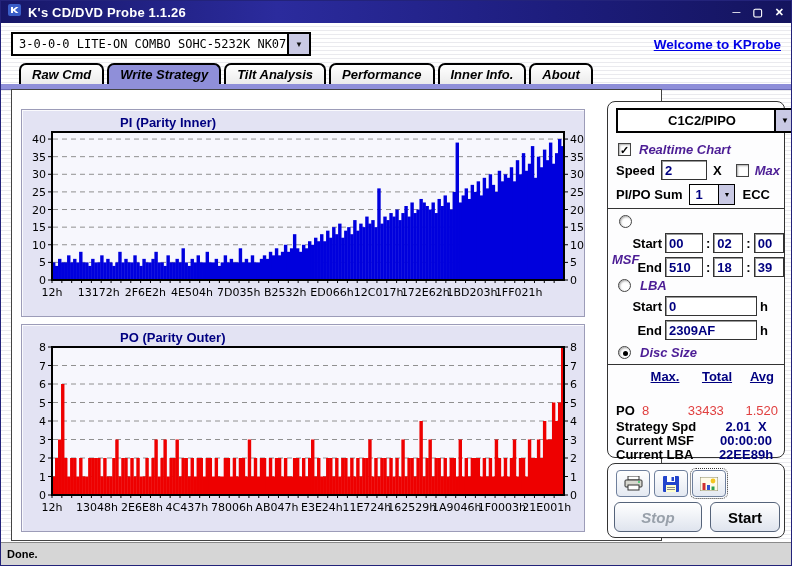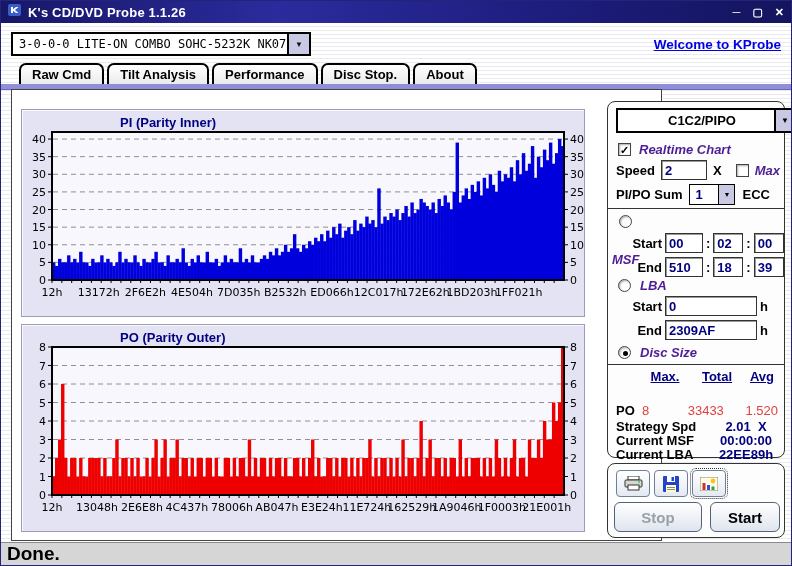--- a/index.html
+++ b/index.html
@@ -18,21 +18,21 @@
         background:repeating-linear-gradient(to bottom,#ffffff 0px,#ffffff 3px,#eaeaee 3px,#eaeaee 4px);}
   
   .drive{position:absolute;left:10px;top:9px;width:300px;height:24px;background:#fff;border:2px solid #000;
          display:flex;align-items:center;}
   .drive .txt{flex:1;font-family:"DejaVu Sans Mono",monospace;font-size:12px;padding-left:6px;white-space:nowrap;}
   .drive .dd{width:22px;height:100%;border-left:2px solid #000;background:#c9c9e4;display:flex;align-items:center;
              justify-content:center;font-size:8px;color:#111;}
   .kprobe-link{position:absolute;right:10px;top:14px;color:#0000e6;font-weight:bold;font-size:13.5px;
                text-decoration:underline;cursor:pointer;}
   
-  .tabs{position:absolute;left:18px;top:40px;display:flex;gap:3px;}
+  .tabs{position:absolute;left:18px;top:40px;display:flex;gap:3px;font-style:italic;}
   .tab{height:21px;padding:0 11px;border:2px solid #000;border-bottom:none;border-radius:7px 7px 0 0;
        background:linear-gradient(#ffffff,#ebebeb);font-weight:bold;font-size:13px;display:flex;align-items:center;
        cursor:default;}
   .tab.active{background:#8f8fd9;}
   .tabband{position:absolute;left:0;top:61px;height:6px;right:0;background:#8f8fd9;border-bottom:1px solid #6a6ab4;}
   
   .charts{position:absolute;left:10px;top:66px;width:651px;height:452px;background:#fff;border:1px solid #444;}
   .chart-box{position:absolute;left:9px;width:564px;height:208px;background:#e3e3f3;
              border:1px solid #9c9cb8;box-shadow:inset 1px 1px 0 rgba(255,255,255,.8);}
   #chartbox0{top:19px;}
@@ -83,21 +83,21 @@
   
   .ibtn{position:absolute;top:6px;width:34px;height:27px;border:1px solid #6e7f9c;border-radius:4px;
         background:linear-gradient(#ffffff,#e4e9f2);display:flex;align-items:center;justify-content:center;cursor:pointer;}
   .ibtn.focus{outline:1px dotted #333;outline-offset:1px;}
   .btn{position:absolute;top:38px;height:30px;border:1px solid #55637a;border-radius:6px;
        background:linear-gradient(#ffffff,#dfe4ee);font-weight:bold;font-size:15px;
        font-family:"Liberation Sans",sans-serif;cursor:pointer;}
   .btn.disabled{color:#98a0aa;}
   
   .statusbar{position:absolute;left:0;right:0;bottom:0;height:23px;background:#d6d6d6;border-top:1px solid #8a8a8a;
-             display:flex;align-items:center;padding-left:6px;font-weight:bold;font-size:19px;color:#000;}
+             display:flex;align-items:center;padding-left:6px;font-weight:bold;font-size:11px;color:#000;}
 </style>
 </head>
 <body>
 
 <div class="window">
 
   <div class="titlebar">
     <span class="app-icon">
       <svg width="14" height="14" viewBox="0 0 14 14">
           <rect x="0" y="1" width="13" height="12" rx="2" fill="#3a5ec8"></rect>
@@ -116,23 +116,24 @@
 
     <div class="drive">
       <span class="txt">3-0-0-0 LITE-ON COMBO SOHC-5232K NK07</span>
       <span class="dd">▼</span>
     </div>
 
     <a class="kprobe-link">Welcome to KProbe</a>
 
     <div class="tabs">
       <div class="tab">Raw Cmd</div>
+      <div class="tab active">Write Strategy</div>
       <div class="tab">Tilt Analysis</div>
       <div class="tab">Performance</div>
-      <div class="tab">Disc Stop.</div>
+      <div class="tab">Inner Info.</div>
       <div class="tab">About</div>
     </div>
     <div class="tabband"></div>
 
     <div class="charts">
       <div class="chart-box" id="chartbox0">
         <div class="chart-title">PI (Parity Inner)</div>
         <svg class="plot" width="562" height="206">
             <rect x="30" y="22" width="512" height="148" fill="#f7f7fd"></rect>
             <line x1="31" y1="152.38095238095238" x2="541" y2="152.38095238095238" stroke="#909090" stroke-width="1" stroke-dasharray="5,4"></line>
@@ -827,21 +828,21 @@
       </div>
       <div class="ibtn focus" style="left:84px;">
         <svg width="18" height="14" viewBox="0 0 18 14">
           <rect x="0" y="0" width="18" height="14" fill="#fffbe8" stroke="#886" stroke-width="1"></rect>
           <circle cx="13" cy="4" r="2.4" fill="#f4c520"></circle>
           <rect x="2.5" y="6" width="3" height="7" fill="#d03030"></rect>
           <rect x="7" y="8" width="3" height="5" fill="#3050d0"></rect>
           <rect x="11.5" y="9.5" width="3" height="3.5" fill="#30a050"></rect>
         </svg>
       </div>
-      <button class="btn disabled" style="left:6px;width:88px;">Stop</button>
+      <button class="btn disabled" style="left:6px;width:88px;font-style:italic;">Stop</button>
       <button class="btn" style="left:102px;width:70px;">Start</button>
     </div>
 
   </div>
 
   <div class="statusbar">
     <span>Done.</span>
   </div>
 
 </div>

